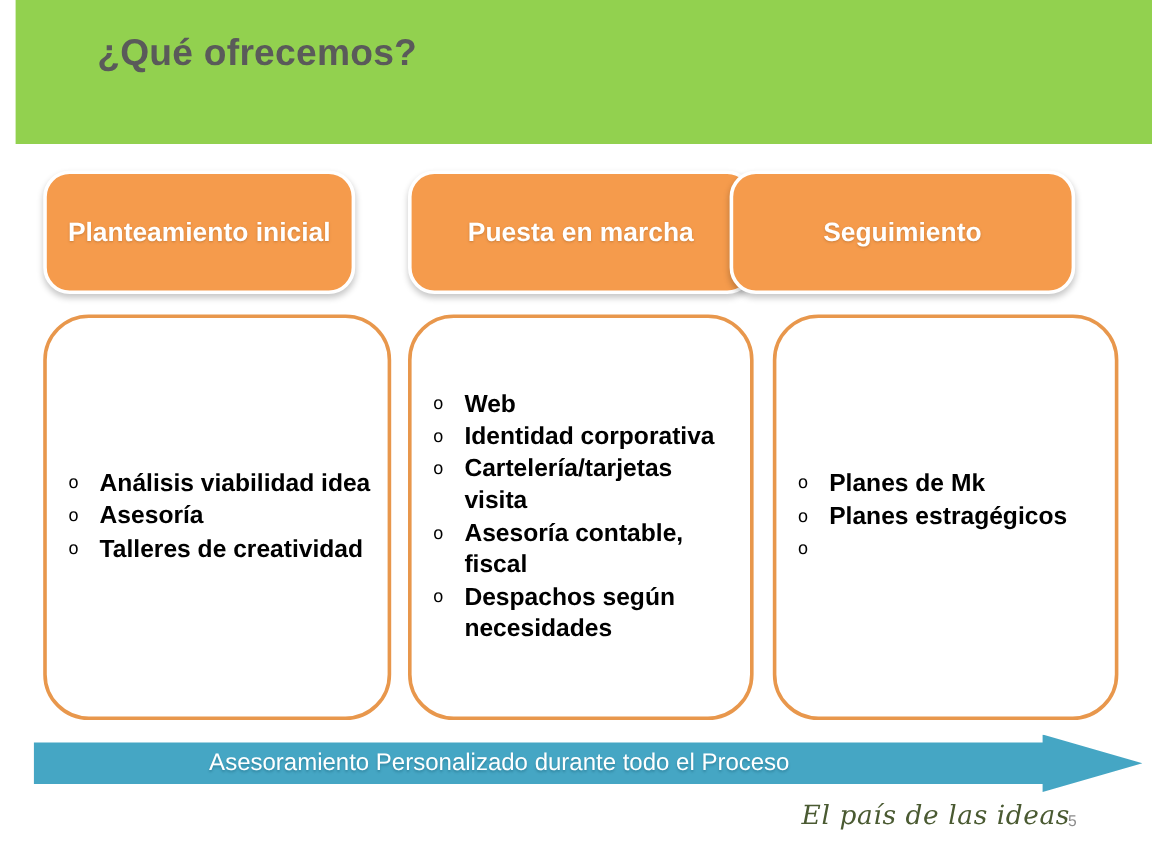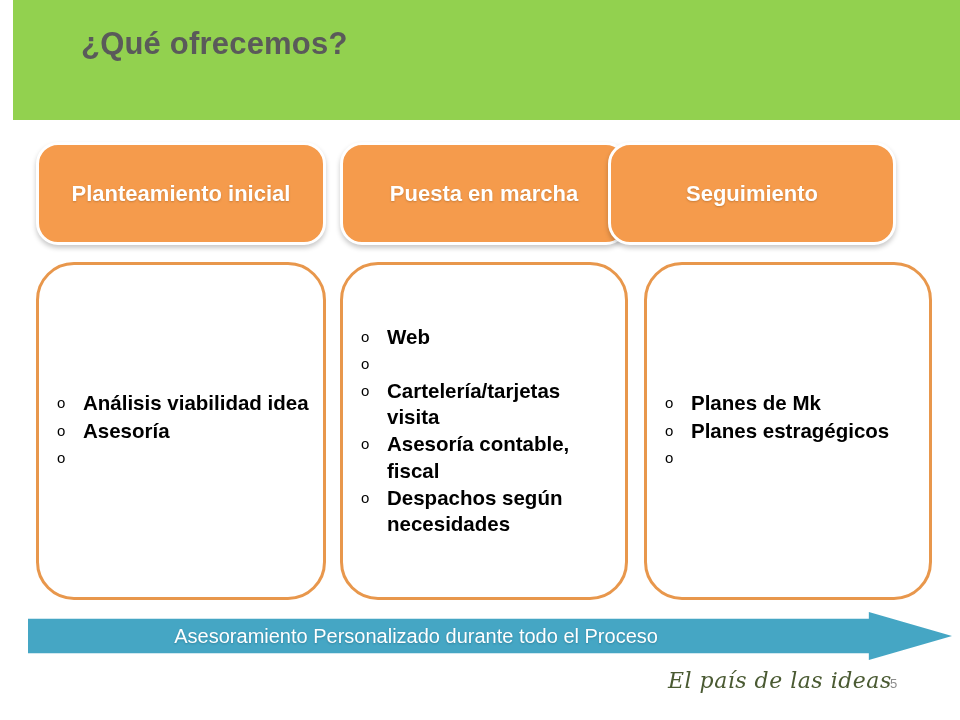--- a/index.html
+++ b/index.html
@@ -58,21 +58,21 @@
   }
   .hdr-box .hdr-label {
     color: #ffffff;
     font-size: 22px;
     font-weight: bold;
     text-align: center;
     text-shadow: 0 1px 2px rgba(120,70,20,0.35);
     line-height: 1.15;
     padding: 0 8px;
   }
-  .hdr-0 { left: 36px;  width: 290px; }
+  .hdr-0 { left: 36px;  width: 260px; }
   .hdr-1 { left: 340px; width: 288px; }
   .hdr-2 { left: 608px; width: 288px; }
 
   
   .content-row {
     position: absolute;
     left: 0;
     top: 262px;
     width: 960px;
     height: 340px;
@@ -201,32 +201,34 @@
       <li class="bullet-item">
         <span class="bullet-mark">o</span>
         <span class="bullet-text">Análisis viabilidad idea</span>
       </li>
       <li class="bullet-item">
         <span class="bullet-mark">o</span>
         <span class="bullet-text">Asesoría</span>
       </li>
       <li class="bullet-item">
         <span class="bullet-mark">o</span>
+        <span class="bullet-text">Talleres de creatividad</span>
       </li>
     </ul>
   </div>
 
   <div class="cnt-box cnt-1">
     <ul class="bullet-list">
       <li class="bullet-item">
         <span class="bullet-mark">o</span>
         <span class="bullet-text">Web</span>
       </li>
       <li class="bullet-item">
         <span class="bullet-mark">o</span>
+        <span class="bullet-text">Identidad corporativa</span>
       </li>
       <li class="bullet-item">
         <span class="bullet-mark">o</span>
         <span class="bullet-text">Cartelería/tarjetas visita</span>
       </li>
       <li class="bullet-item">
         <span class="bullet-mark">o</span>
         <span class="bullet-text">Asesoría contable, fiscal</span>
       </li>
       <li class="bullet-item">

